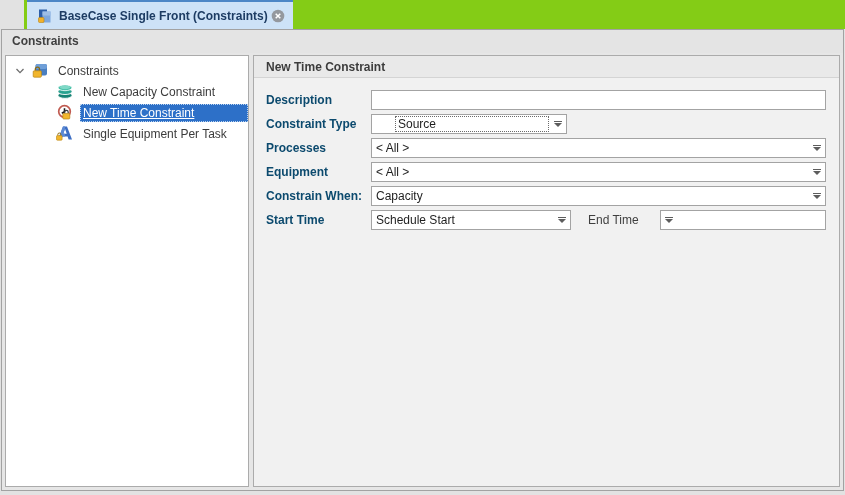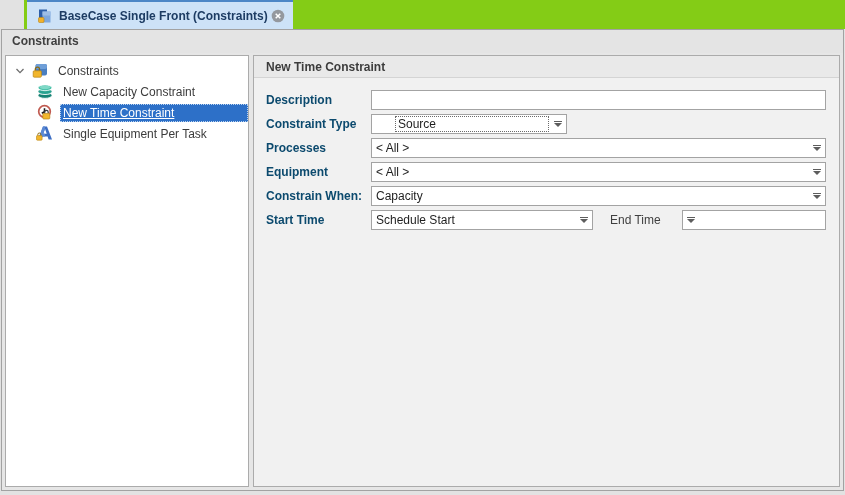--- a/index.html
+++ b/index.html
@@ -39,21 +39,21 @@
   }
   .content { position:absolute; top:24px; left:0; right:0; bottom:0; }
 
   
   .tree-panel {
     position:absolute; left:3px; top:1px; width:244px; bottom:3px;
     background:#ffffff; border:1px solid #ababab; padding-top:4px;
   }
   .tree-row { height:21px; display:flex; align-items:center; cursor:default; }
   .tree-row.root { padding-left:8px; }
-  .tree-row.child { padding-left:30px; }
+  .tree-row.child { padding-left:50px; }
   .tree-chevron { width:12px; height:10px; margin-right:5px; flex:none; }
   .tree-icon { width:18px; height:17px; margin-right:6px; flex:none; }
   .tree-label { padding:2px 3px; white-space:nowrap; }
   .tree-row.selected .tree-label {
     flex:1; background:#2d70c8; color:#ffffff; text-decoration:underline;
     outline:1px dotted #bcd4ef; outline-offset:-1px;
   }
 
   
   .form-panel {
@@ -74,21 +74,21 @@
   }
   .text-input { flex:1; padding:0 4px; outline:none; }
   .combo { display:flex; align-items:center; flex:1; }
   .combo-value { flex:1; padding:0 4px; white-space:nowrap; overflow:hidden; align-self:stretch; display:flex; align-items:center; }
   .combo.focused .combo-value { outline:1px dotted #6a6a6a; outline-offset:-2px;margin-left:22px; }
   .combo-btn { width:16px; align-self:stretch; display:flex; align-items:center; justify-content:center; flex:none; cursor:pointer; }
   .ellipsis-btn { width:17px; }
   .dots { display:inline-block; width:2px; height:2px; background:#5d5d5d; box-shadow:4px 0 #5d5d5d, 8px 0 #5d5d5d; margin-right:8px; }
 
   .combo.w-type  { flex:none; width:196px; }
-  .combo.w-start { flex:none; width:222px; }
+  .combo.w-start { flex:none; width:200px; }
   .end-label { width:89px; flex:none; padding-left:17px; color:#3f3f3f; }
 </style>
 </head>
 <body>
 
 <div class="tab-bar">
   <div class="tab">
     <svg class="tab-doc" width="16" height="16" viewBox="0 0 16 16">
       <rect x="3" y="1.5" width="8" height="11" fill="#2d5ea8"></rect>
       <rect x="6.5" y="3.5" width="8" height="11" fill="#7fa8dd"></rect>

